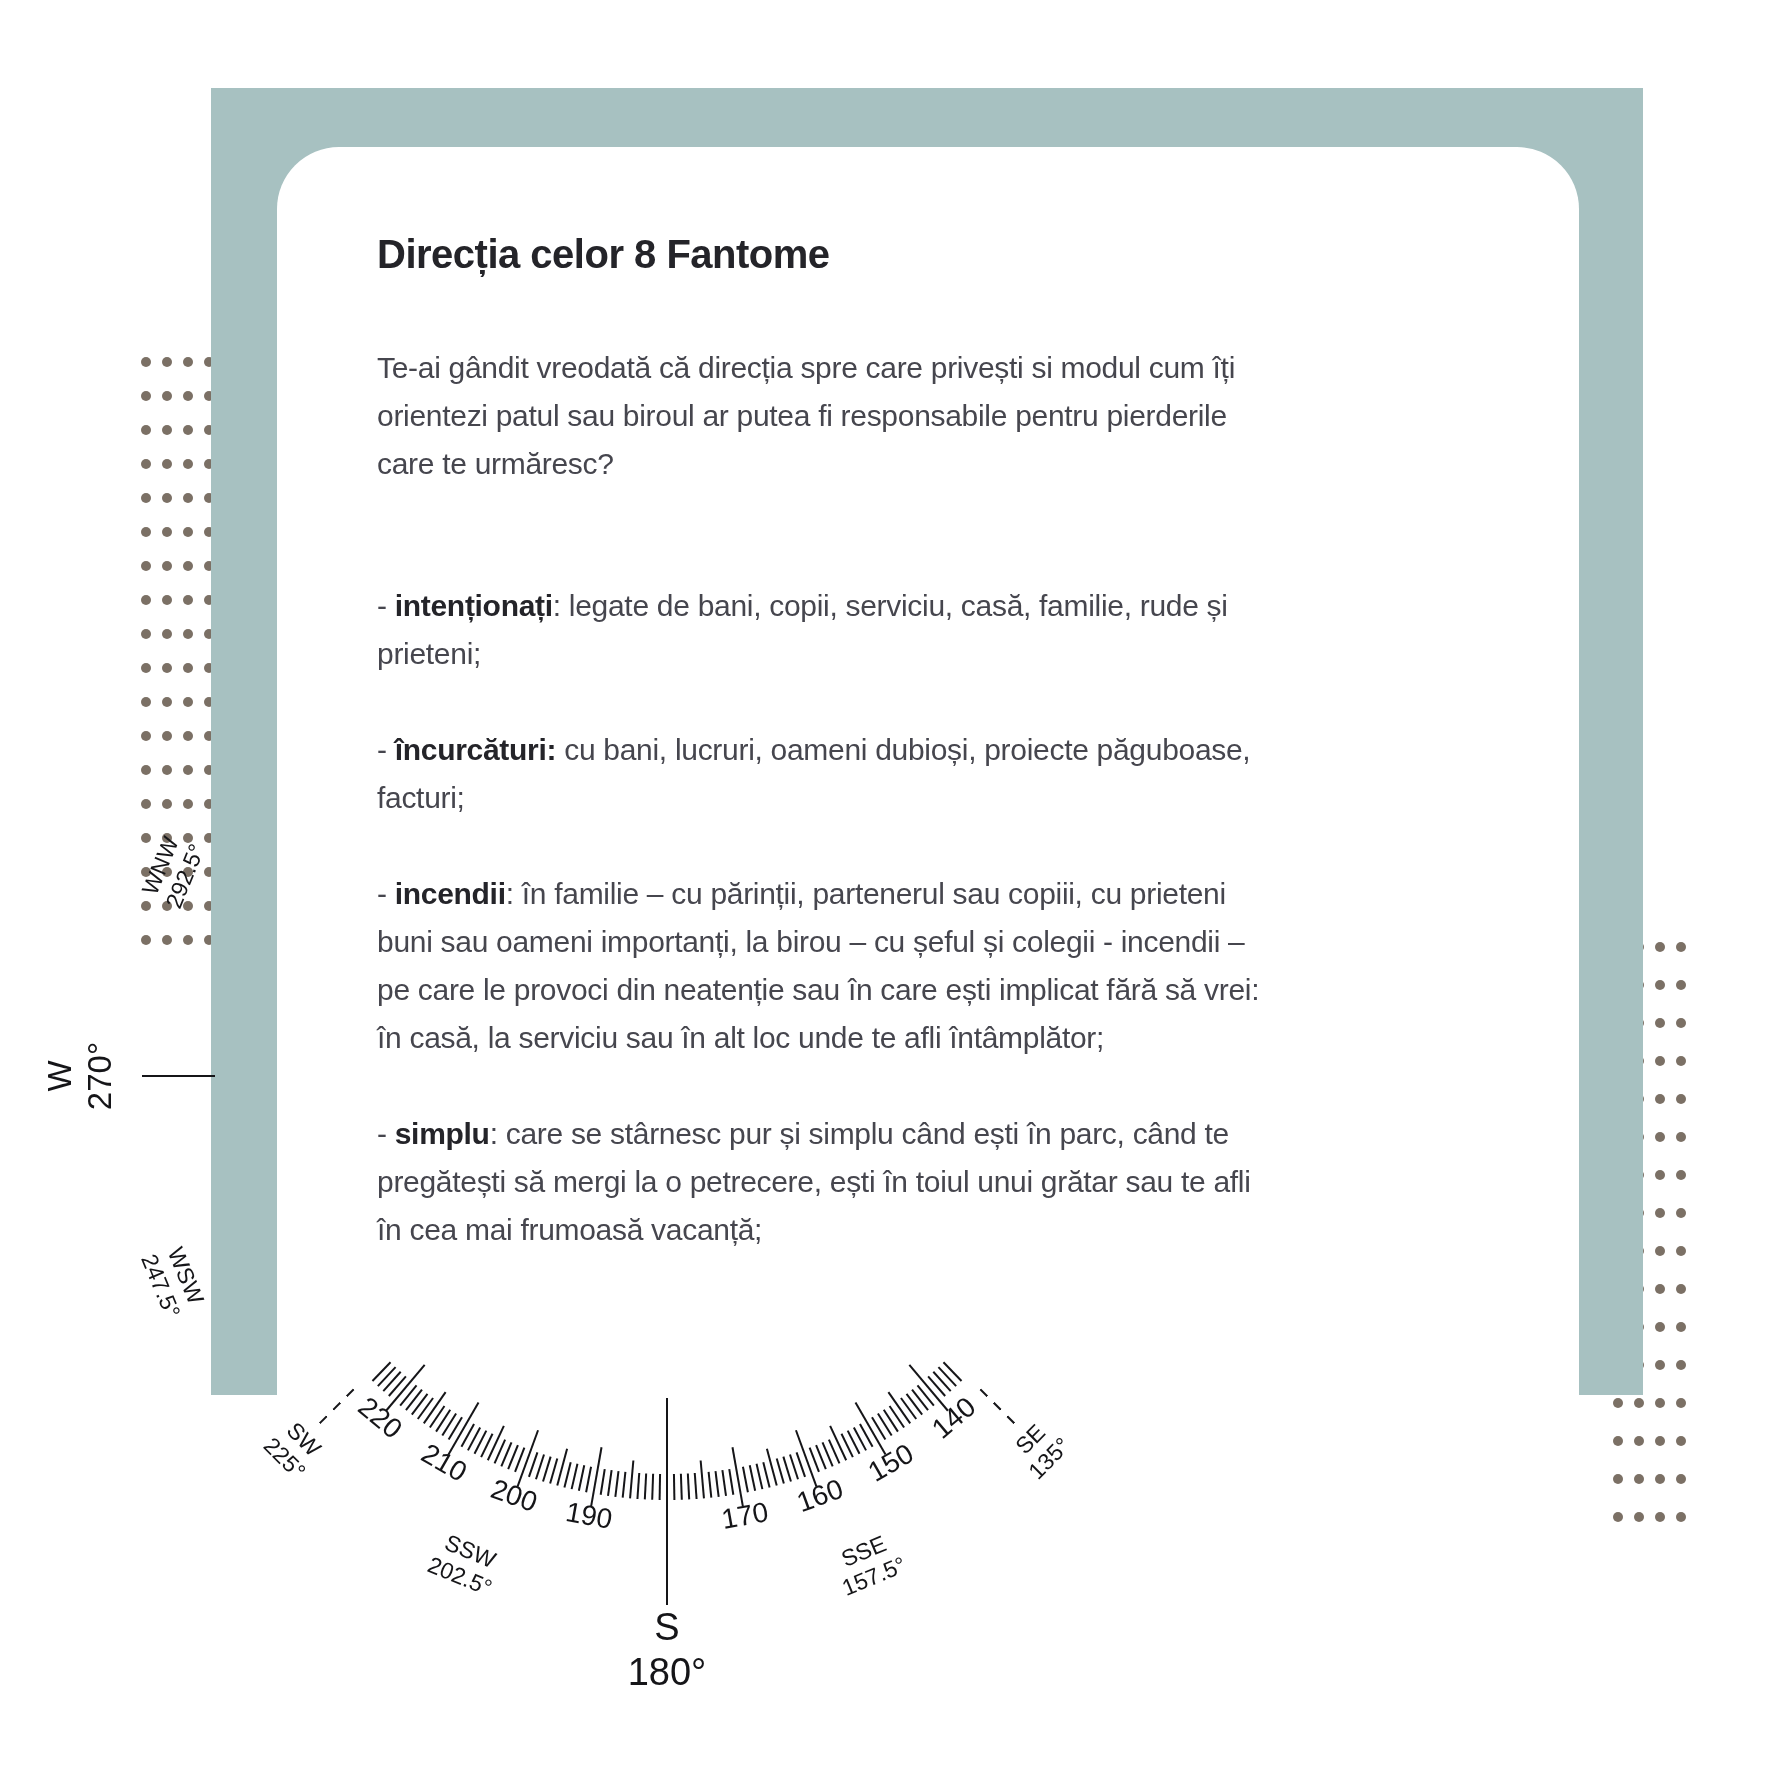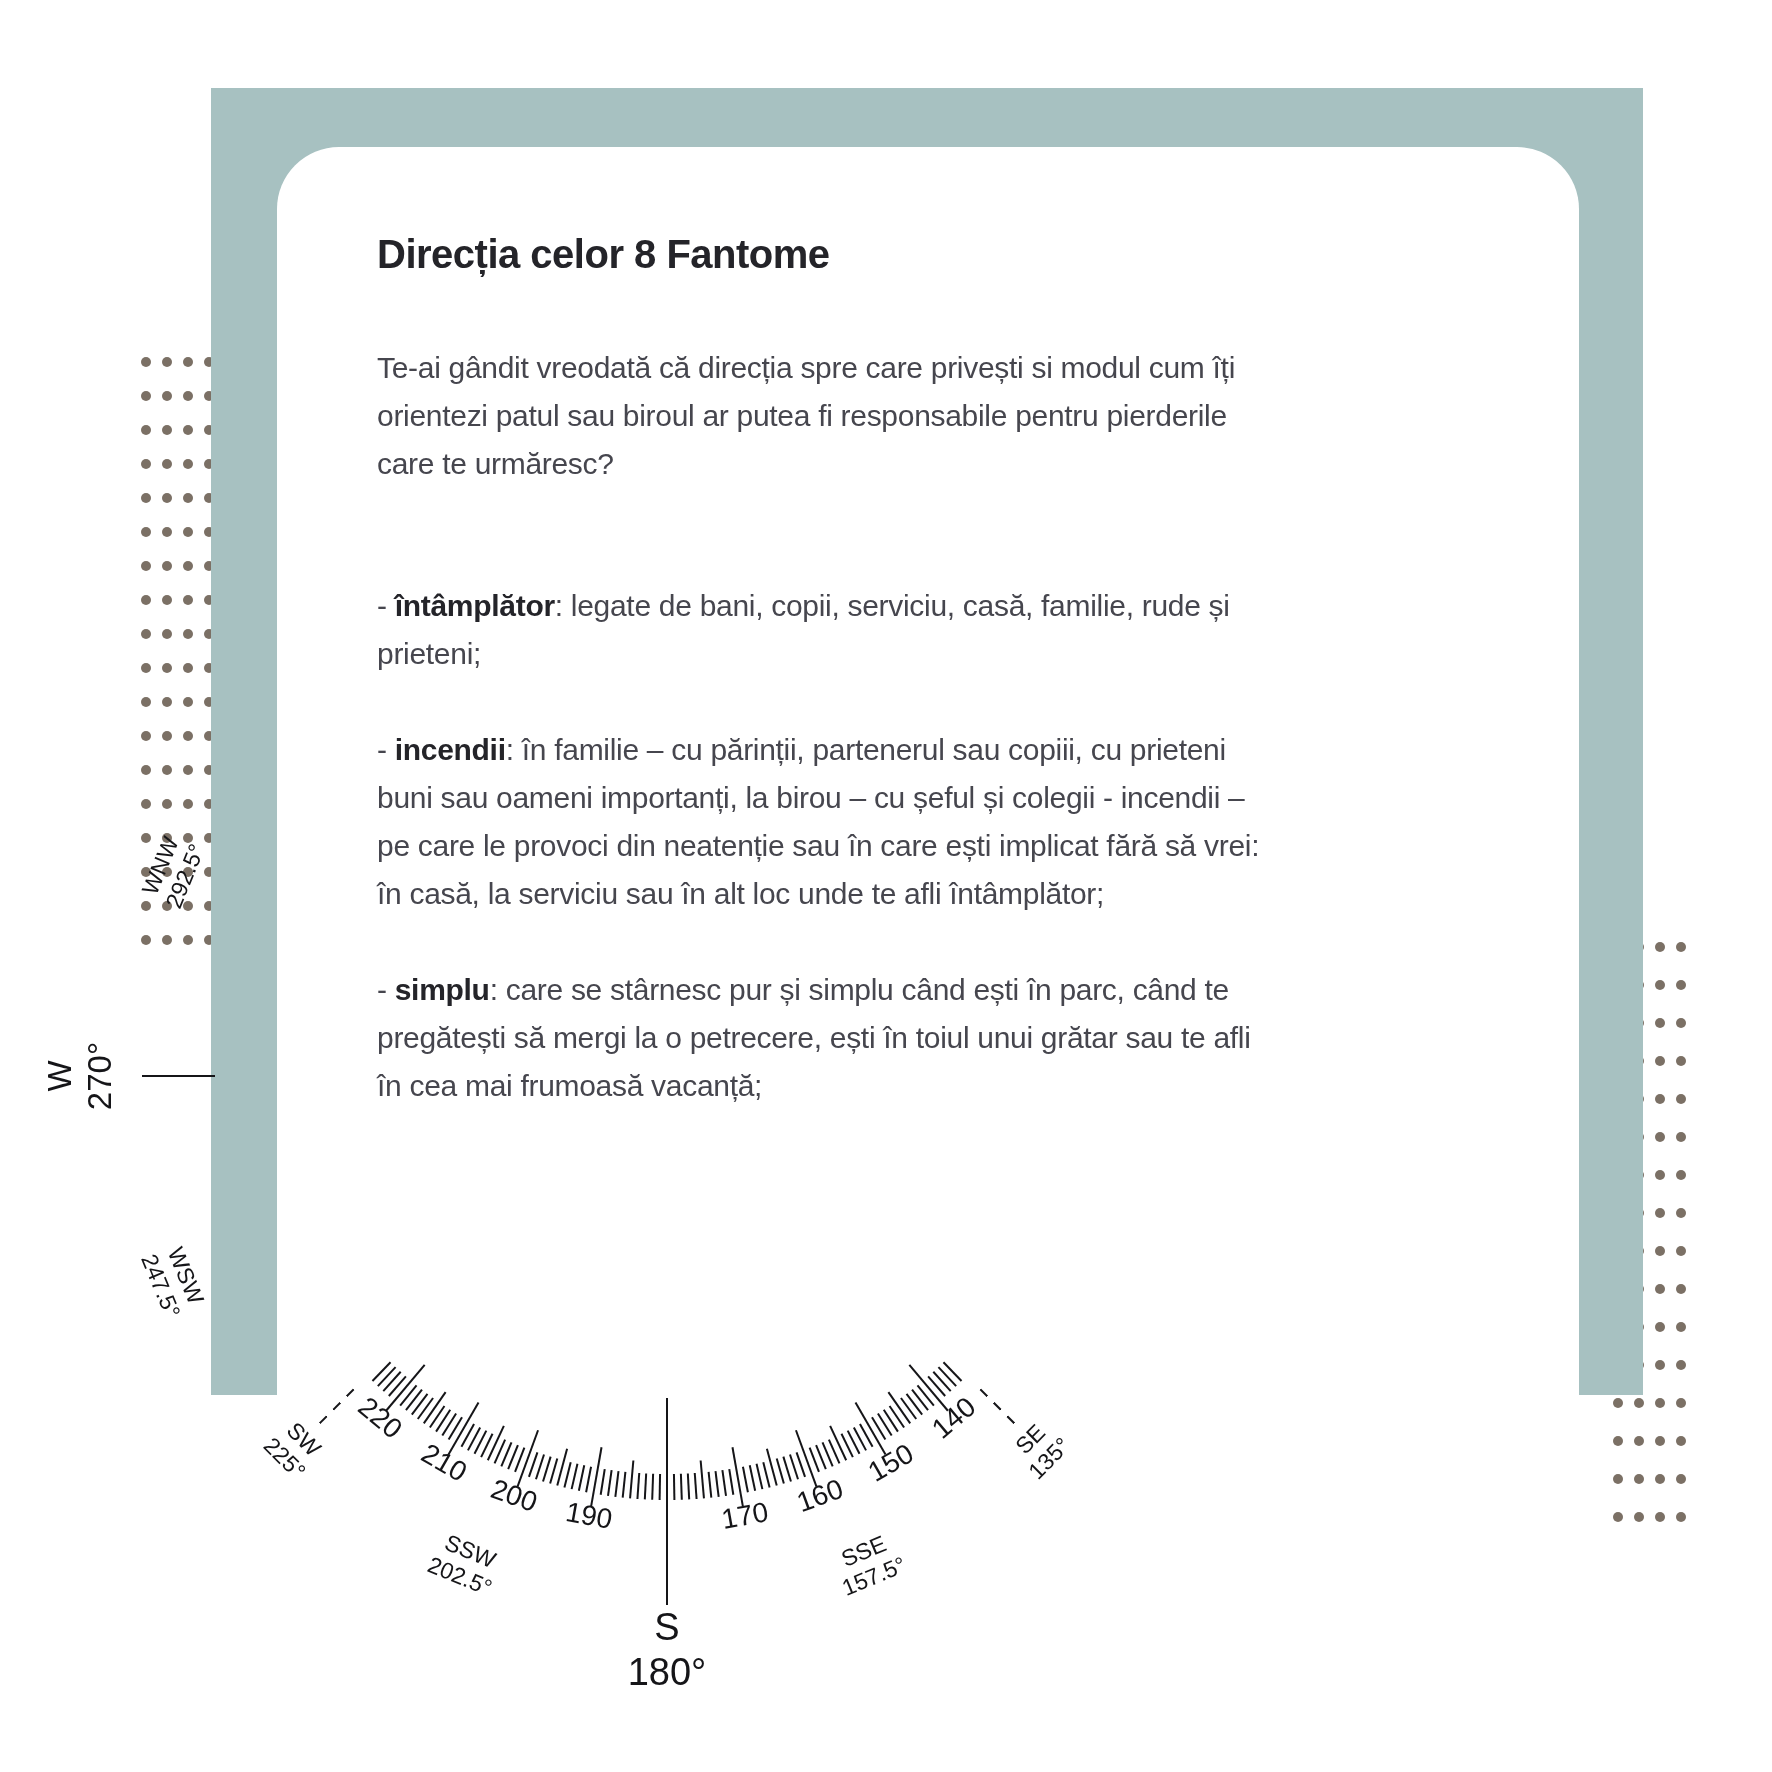--- a/index.html
+++ b/index.html
@@ -173,22 +173,24 @@
   <div class="frame"></div>
   <div class="card"></div>
 
   <div class="content">
     <h1 class="title">Direcția celor 8 Fantome</h1>
     <div class="bodytext">
       <p class="para">Te-ai gândit vreodată că direcția spre care privești si modul cum îți
 orientezi patul sau biroul ar putea fi responsabile pentru pierderile
 care te urmăresc?</p>
       <div class="list">
-        <div class="list-item"><span>- </span><b class="term">întâmplător</b><span>: legate de bani, copii, serviciu, casă, familie, rude și
+        <div class="list-item"><span>- </span><b class="term">intenționați</b><span>: legate de bani, copii, serviciu, casă, familie, rude și
 prieteni;</span></div>
+        <div class="list-item"><span>- </span><b class="term">încurcături:</b><span> cu bani, lucruri, oameni dubioși, proiecte păguboase,
+facturi;</span></div>
         <div class="list-item"><span>- </span><b class="term">incendii</b><span>: în familie – cu părinții, partenerul sau copiii, cu prieteni
 buni sau oameni importanți, la birou – cu șeful și colegii - incendii –
 pe care le provoci din neatenție sau în care ești implicat fără să vrei:
 în casă, la serviciu sau în alt loc unde te afli întâmplător;</span></div>
         <div class="list-item"><span>- </span><b class="term">simplu</b><span>: care se stârnesc pur și simplu când ești în parc, când te
 pregătești să mergi la o petrecere, ești în toiul unui grătar sau te afli
 în cea mai frumoasă vacanță;</span></div>
       </div>
     </div>
   </div>

